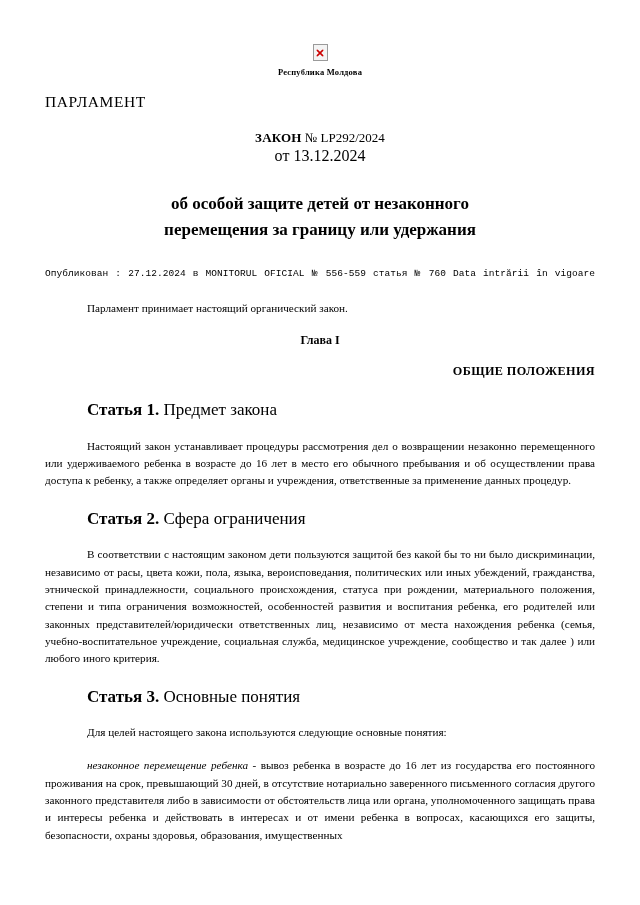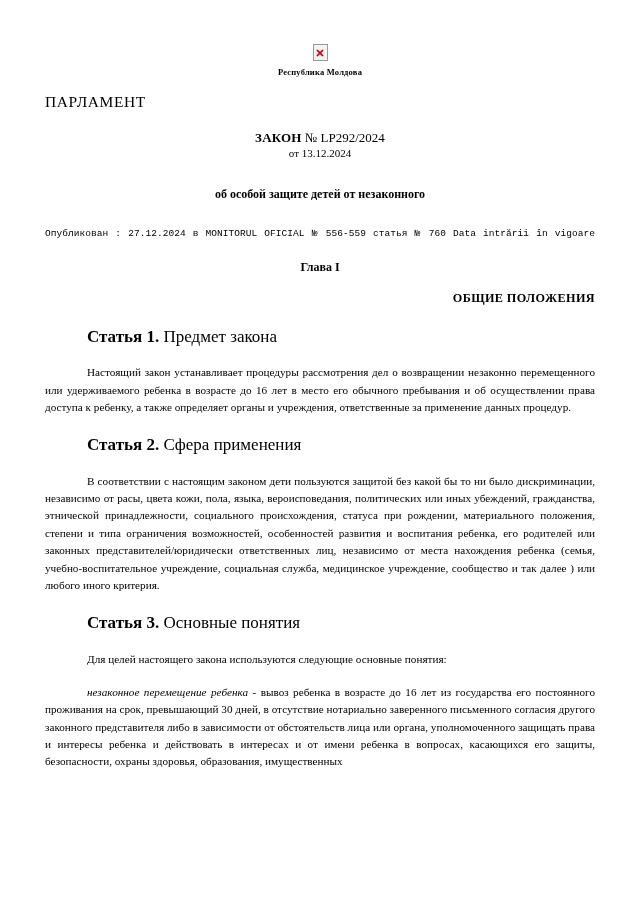--- a/index.html
+++ b/index.html
@@ -65,28 +65,28 @@
     font-size: 13px;
     margin: 0 0 1px 0;
   }
   .law-line .lbl {
     font-weight: bold;
     letter-spacing: 0.2px;
     text-align: center;
   }
   .law-date {
     text-align: center;
-    font-size: 11px;
+    font-size: 16px;
     margin: 0 0 26px 0;
   }
 
   .doc-title {
     text-align: center;
     font-weight: bold;
-    font-size: 12px;
+    font-size: 17px;
     line-height: 1.55;
     margin: 12px auto 24px auto;
     width: 430px;
   }
 
   .published {
     font-size: 9.5px;
     text-align: justify;
     text-align-last: justify;
     line-height: 1.3;
@@ -148,35 +148,37 @@
 
   <div class="parliament">ПАРЛАМЕНТ</div>
 
   <div class="law-line">
     <span class="lbl">ЗАКОН</span><span>&nbsp;</span><span>№ LP292/2024</span>
   </div>
   <div class="law-date">от 13.12.2024</div>
 
   <div class="doc-title">
     <div>об особой защите детей от незаконного</div>
+    <div>перемещения за границу или удержания</div>
   </div>
 
   <div class="published">Опубликован : 27.12.2024 в MONITORUL OFICIAL № 556-559 статья № 760 Data intrării în vigoare</div>
 
+  <div class="para">Парламент принимает настоящий органический закон.</div>
 
   <div class="center-head">Глава I</div>
   <div class="center-head caps">ОБЩИЕ ПОЛОЖЕНИЯ</div>
 
   <div class="article-head">
     <b>Статья 1.</b><span>&nbsp;</span><span>Предмет закона</span>
   </div>
   <div class="para">Настоящий закон устанавливает процедуры рассмотрения дел о возвращении незаконно перемещенного или удерживаемого ребенка в возрасте до 16 лет в место его обычного пребывания и об осуществлении права доступа к ребенку, а также определяет органы и учреждения, ответственные за применение данных процедур.</div>
 
   <div class="article-head">
-    <b>Статья 2.</b><span>&nbsp;</span><span>Сфера применения</span>
+    <b>Статья 2.</b><span>&nbsp;</span><span>Сфера ограничения</span>
   </div>
   <div class="para">В соответствии с настоящим законом дети пользуются защитой без какой бы то ни было дискриминации, независимо от расы, цвета кожи, пола, языка, вероисповедания, политических или иных убеждений, гражданства, этнической принадлежности, социального происхождения, статуса при рождении, материального положения, степени и типа ограничения возможностей, особенностей развития и воспитания ребенка, его родителей или законных представителей/юридически ответственных лиц, независимо от места нахождения ребенка (семья, учебно-воспитательное учреждение, социальная служба, медицинское учреждение, сообщество и так далее ) или любого иного критерия.</div>
 
   <div class="article-head">
     <b>Статья 3.</b><span>&nbsp;</span><span>Основные понятия</span>
   </div>
   <div class="para">Для целей настоящего закона используются следующие основные понятия:</div>
 
   <div class="para clip-last">
     <span class="term">незаконное перемещение ребенка</span><span> - вывоз ребенка в возрасте до 16 лет из государства его постоянного проживания на срок, превышающий 30 дней, в отсутствие нотариально заверенного письменного согласия другого законного представителя либо в зависимости от обстоятельств лица или органа, уполномоченного защищать права и интересы ребенка и действовать в интересах и от имени ребенка в вопросах, касающихся его защиты, безопасности, охраны здоровья, образования, имущественных</span>

